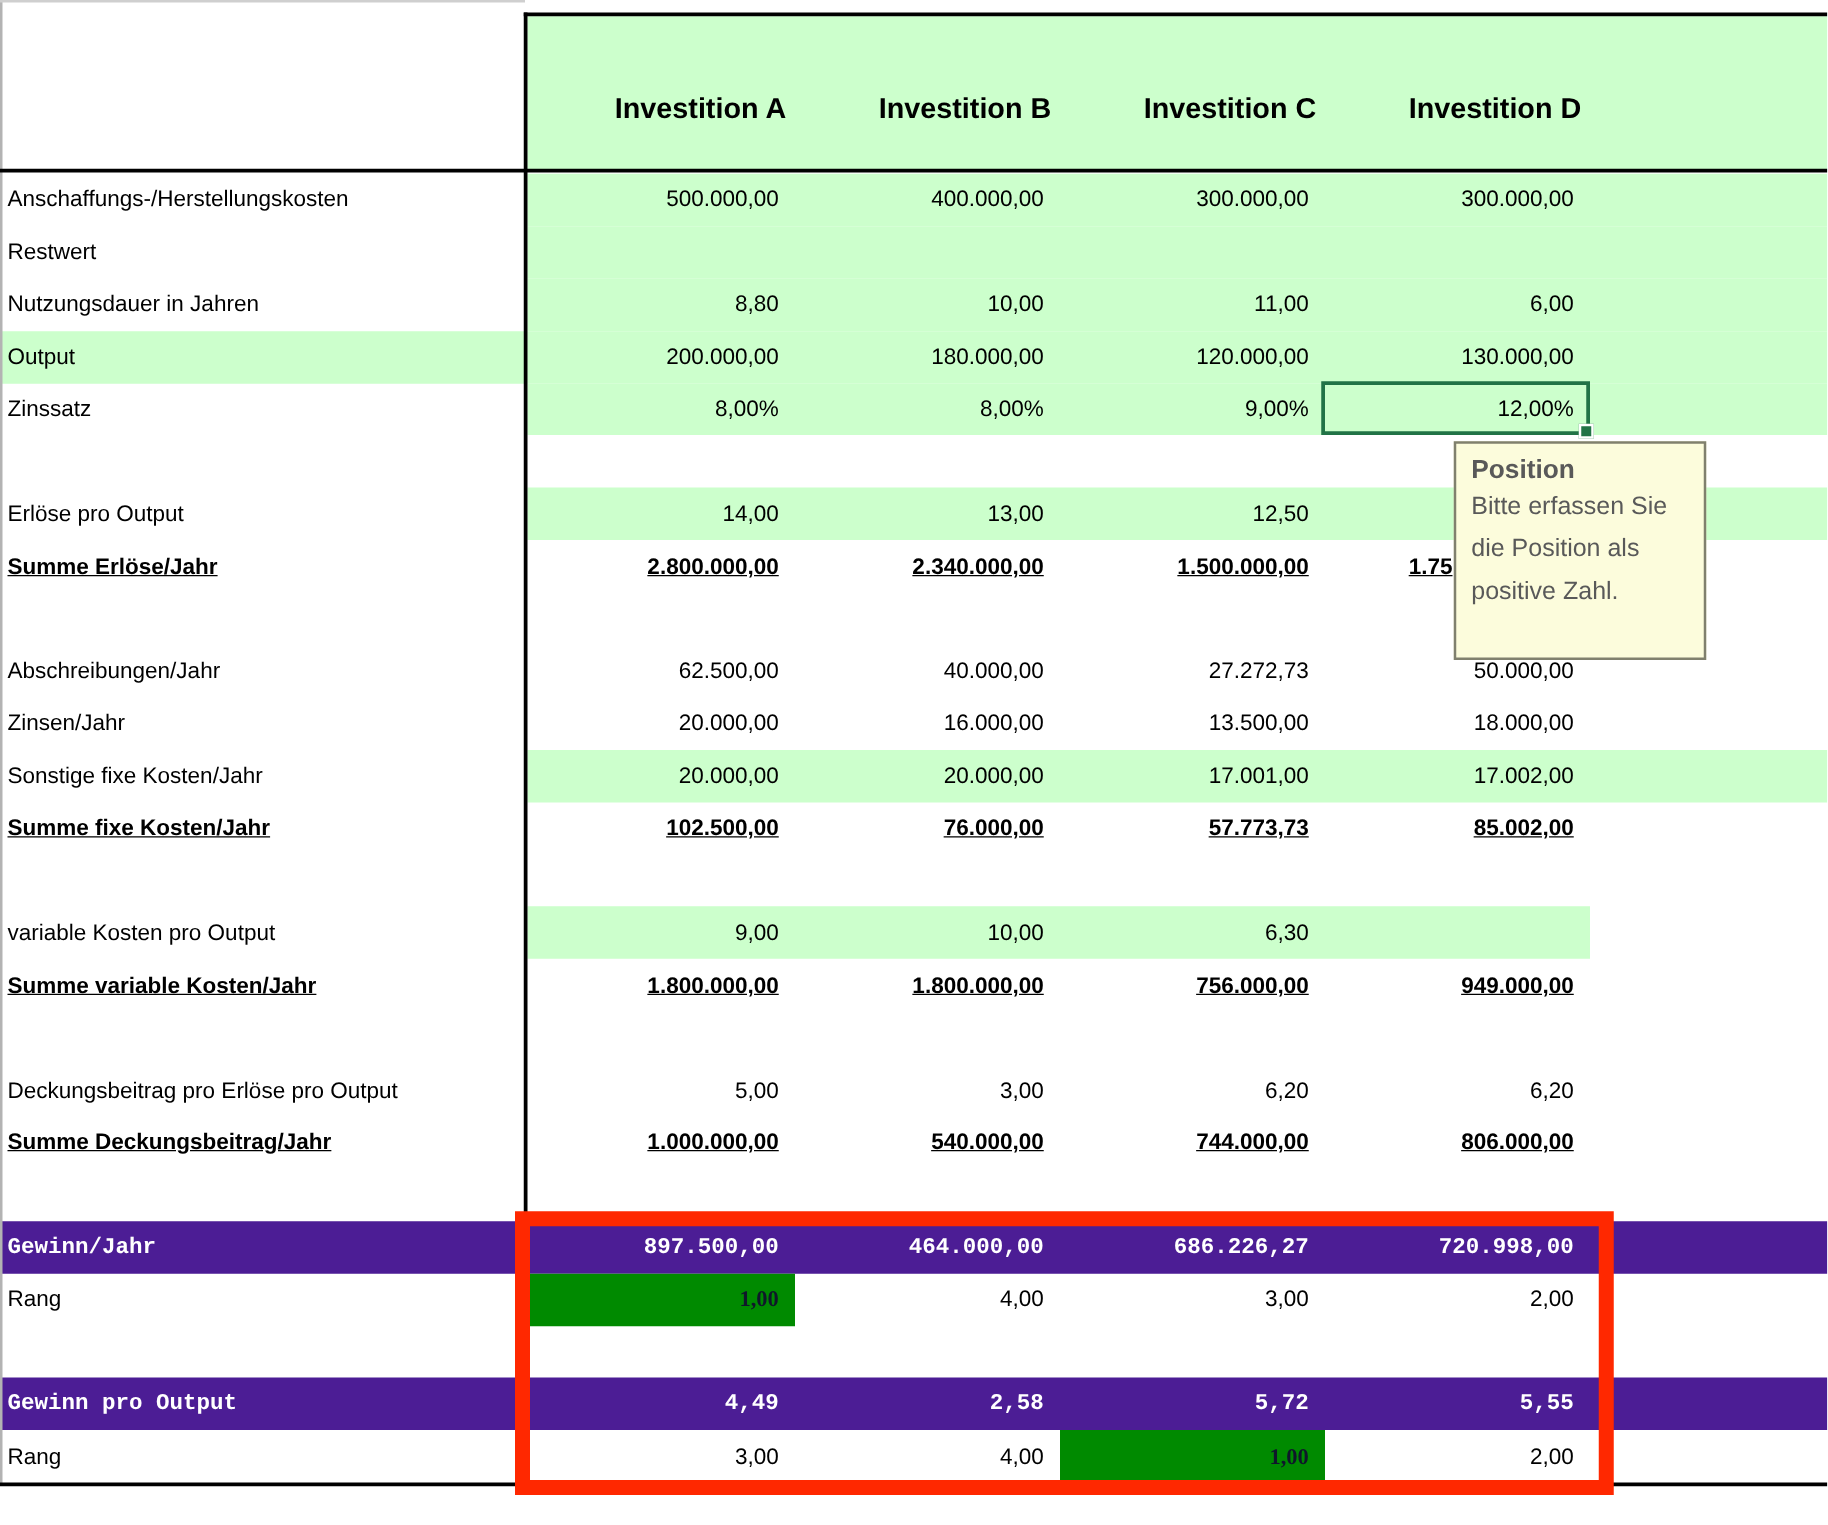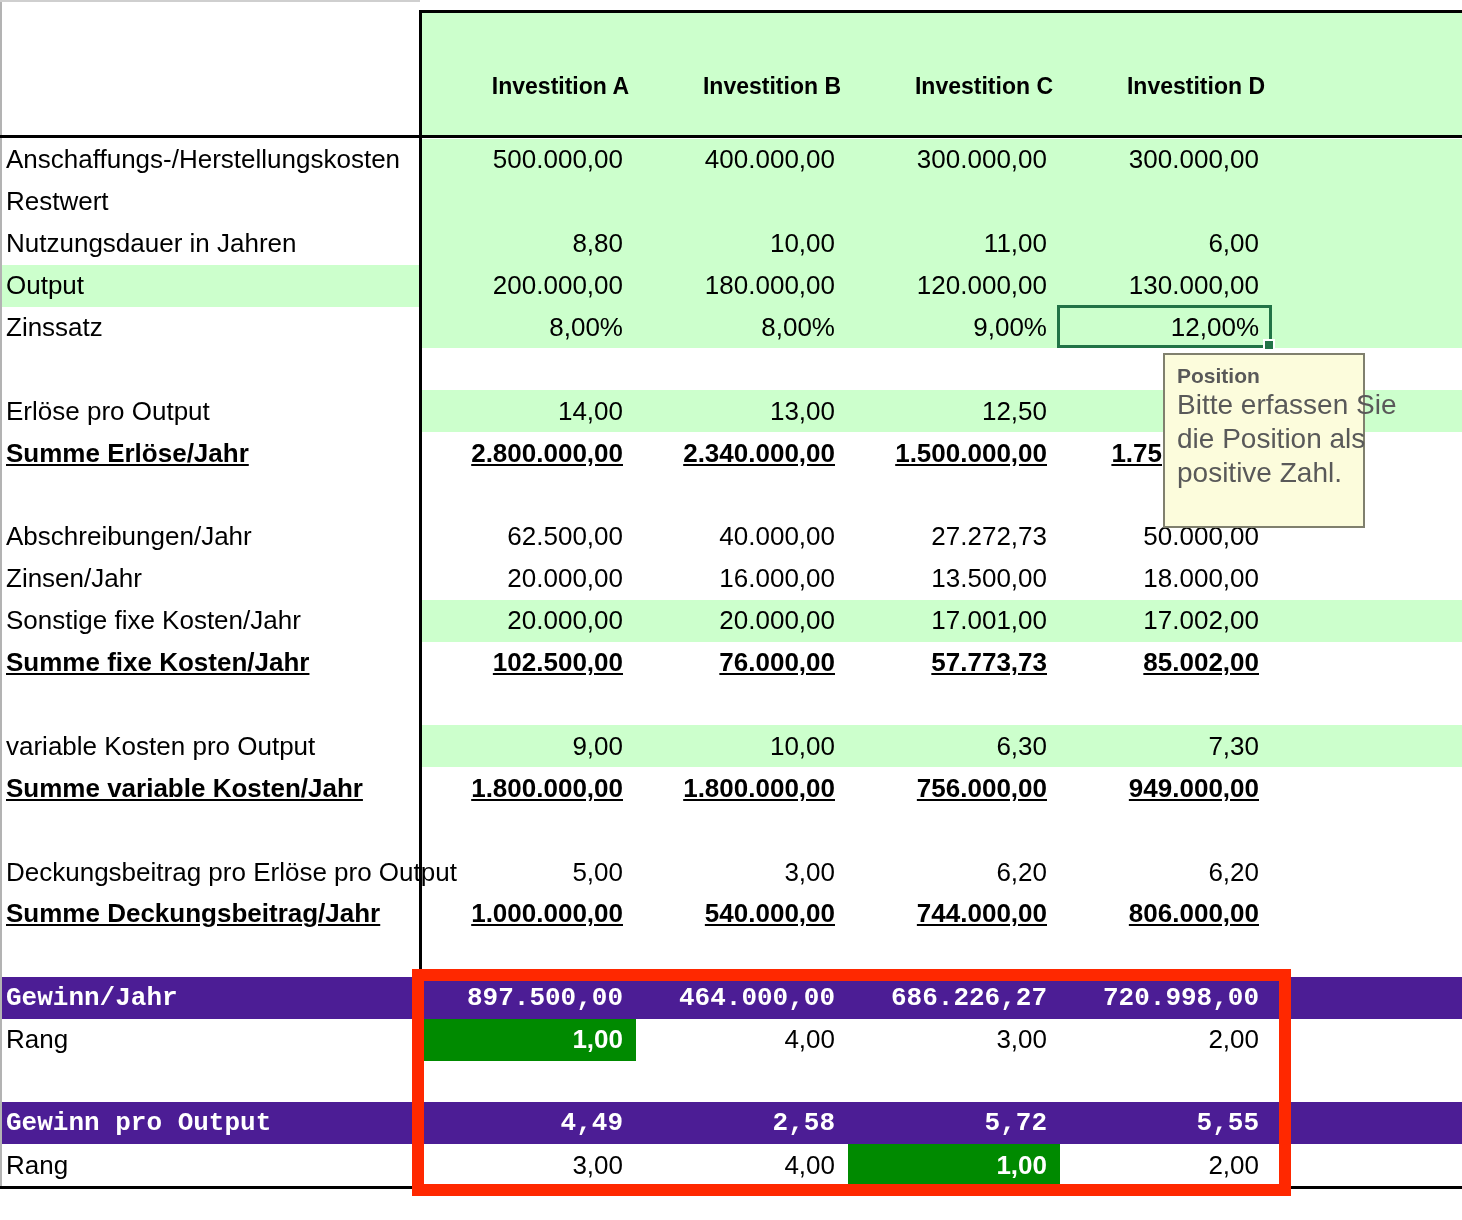--- a/index.html
+++ b/index.html
@@ -37,30 +37,30 @@
   .rule-under-header { left:0;     top:135px;  width:1462px; height:3px; }
   .rule-bottom       { left:0;     top:1186px; width:1462px; height:3px; }
   .rule-vert         { left:419px; top:10px;   width:3px;    height:967px; }
 
   
   .rows { position:absolute; left:0; top:139px; width:1462px; z-index:1; }
   .row {
     display:grid;
     grid-template-columns:422px 214px 212px 212px 212px 190px;
     height:41.9px; align-items:center;
-    font-size:26px;
+    font-size:18px;
   }
   .row .lbl { padding-left:6px; white-space:nowrap; height:100%; display:flex; align-items:center; }
   .row .val { text-align:right; padding-right:13px; white-space:nowrap; height:100%;
               display:flex; align-items:center; justify-content:flex-end; }
   .row .fill { height:100%; }
   .bg-green { background:#CCFFCC; }
   .row.sum  { font-weight:bold;text-decoration:underline; }
   .row.dark { background:#4c1d95; color:#fff; font-weight:bold;font-family:Liberation Mono, monospace; }
-  .bg-rank  { background:#008A00; color:#ffffff; font-weight:bold; }
+  .bg-rank  { background:#008A00; color:#0f172a; font-weight:bold;font-family:Liberation Serif, serif; }
   .val.partial { padding-right:110px; }
 
   
   .sel {
     position:absolute; left:1057px; top:305px; width:215px; height:43px;
     border:3px solid #217346; z-index:4; background:transparent;
   }
   .sel-handle {
     position:absolute; right:-6px; bottom:-6px;
     width:12px; height:12px; background:#217346;
@@ -74,21 +74,21 @@
   }
 
   
   .tooltip {
     position:absolute; left:1163px; top:353px; width:202px; height:175px;
     background:#FCFCDC; border:2px solid #80806E;
     z-index:6; color:#595959;
     padding:9px 6px 0 12px;
   }
   .tooltip .t-title { font-weight:bold; font-size:21px; margin-bottom:0; }
-  .tooltip .t-line  { font-size:28px; line-height:34px; white-space:nowrap; }
+  .tooltip .t-line  { font-size:20px; line-height:34px; white-space:nowrap; }
 </style>
 </head>
 <body>
 
 <div class="screen">
 
   <div class="edge-left"></div>
   <div class="edge-top"></div>
 
   <div class="header-bg"></div>
@@ -210,21 +210,20 @@
         <div class="val"></div>
         <div class="val"></div>
         <div class="val"></div>
         <div class="fill"></div>
       </div>
       <div class="row">
         <div class="lbl">variable Kosten pro Output</div>
         <div class="val bg-green">9,00</div>
         <div class="val bg-green">10,00</div>
         <div class="val bg-green">6,30</div>
-        <div class="val bg-green">7,30</div>
         <div class="fill bg-green"></div>
       </div>
       <div class="row sum">
         <div class="lbl">Summe variable Kosten/Jahr</div>
         <div class="val">1.800.000,00</div>
         <div class="val">1.800.000,00</div>
         <div class="val">756.000,00</div>
         <div class="val">949.000,00</div>
         <div class="fill"></div>
       </div>

